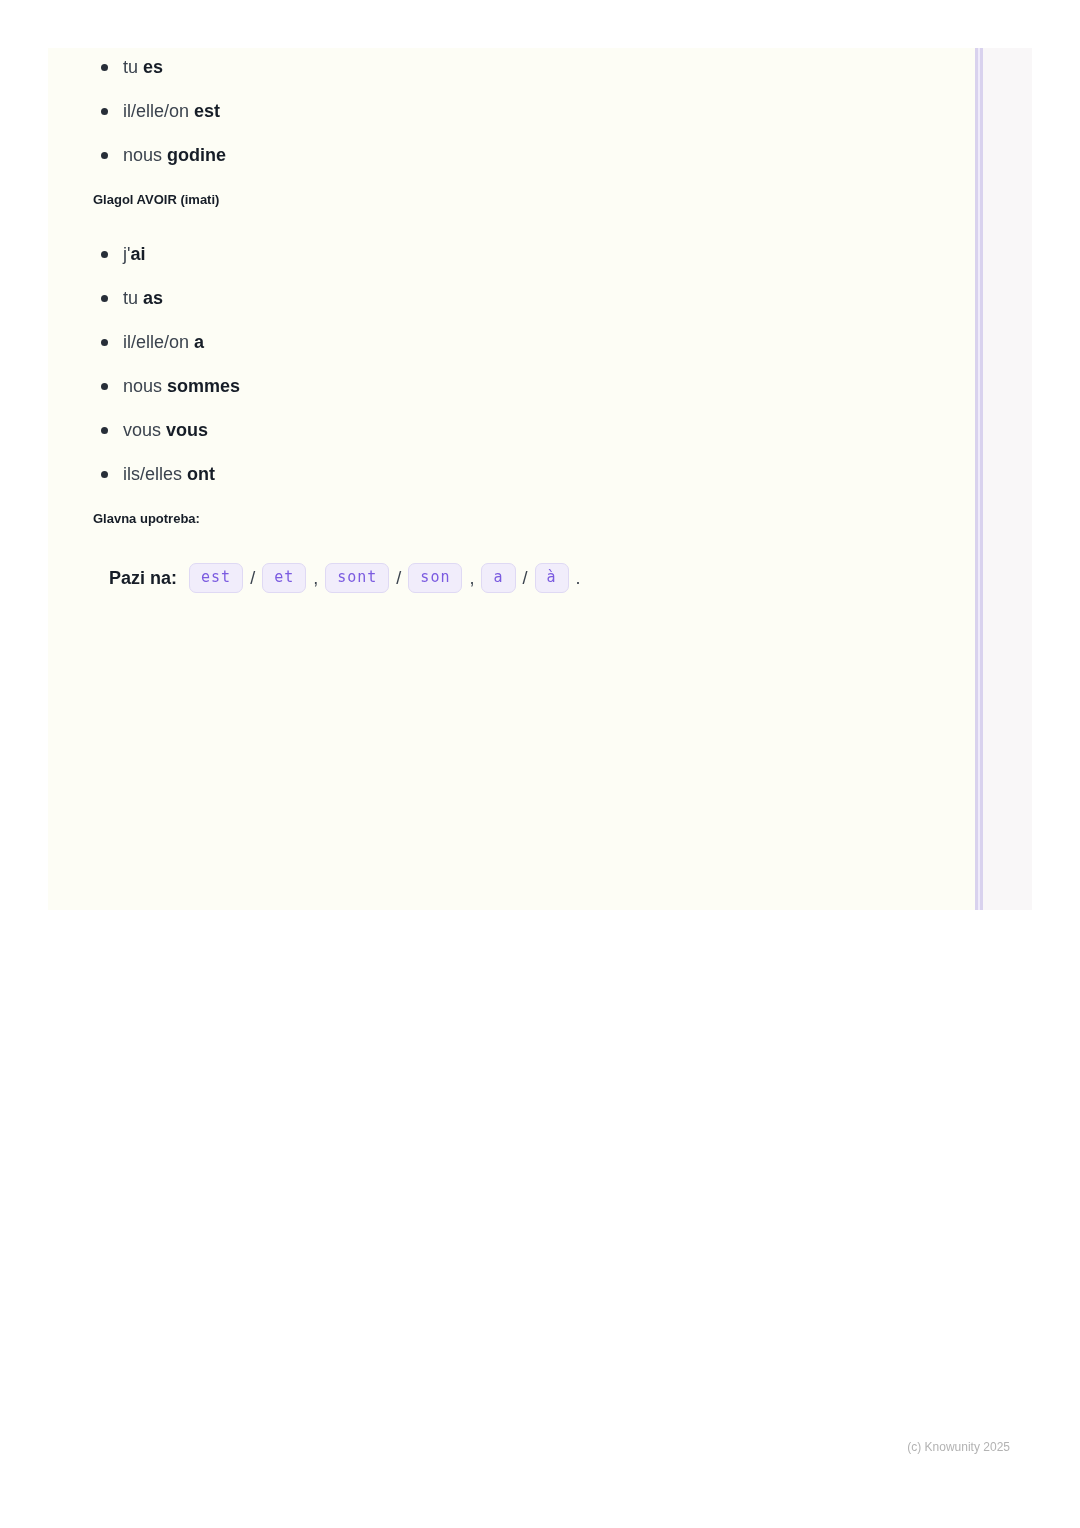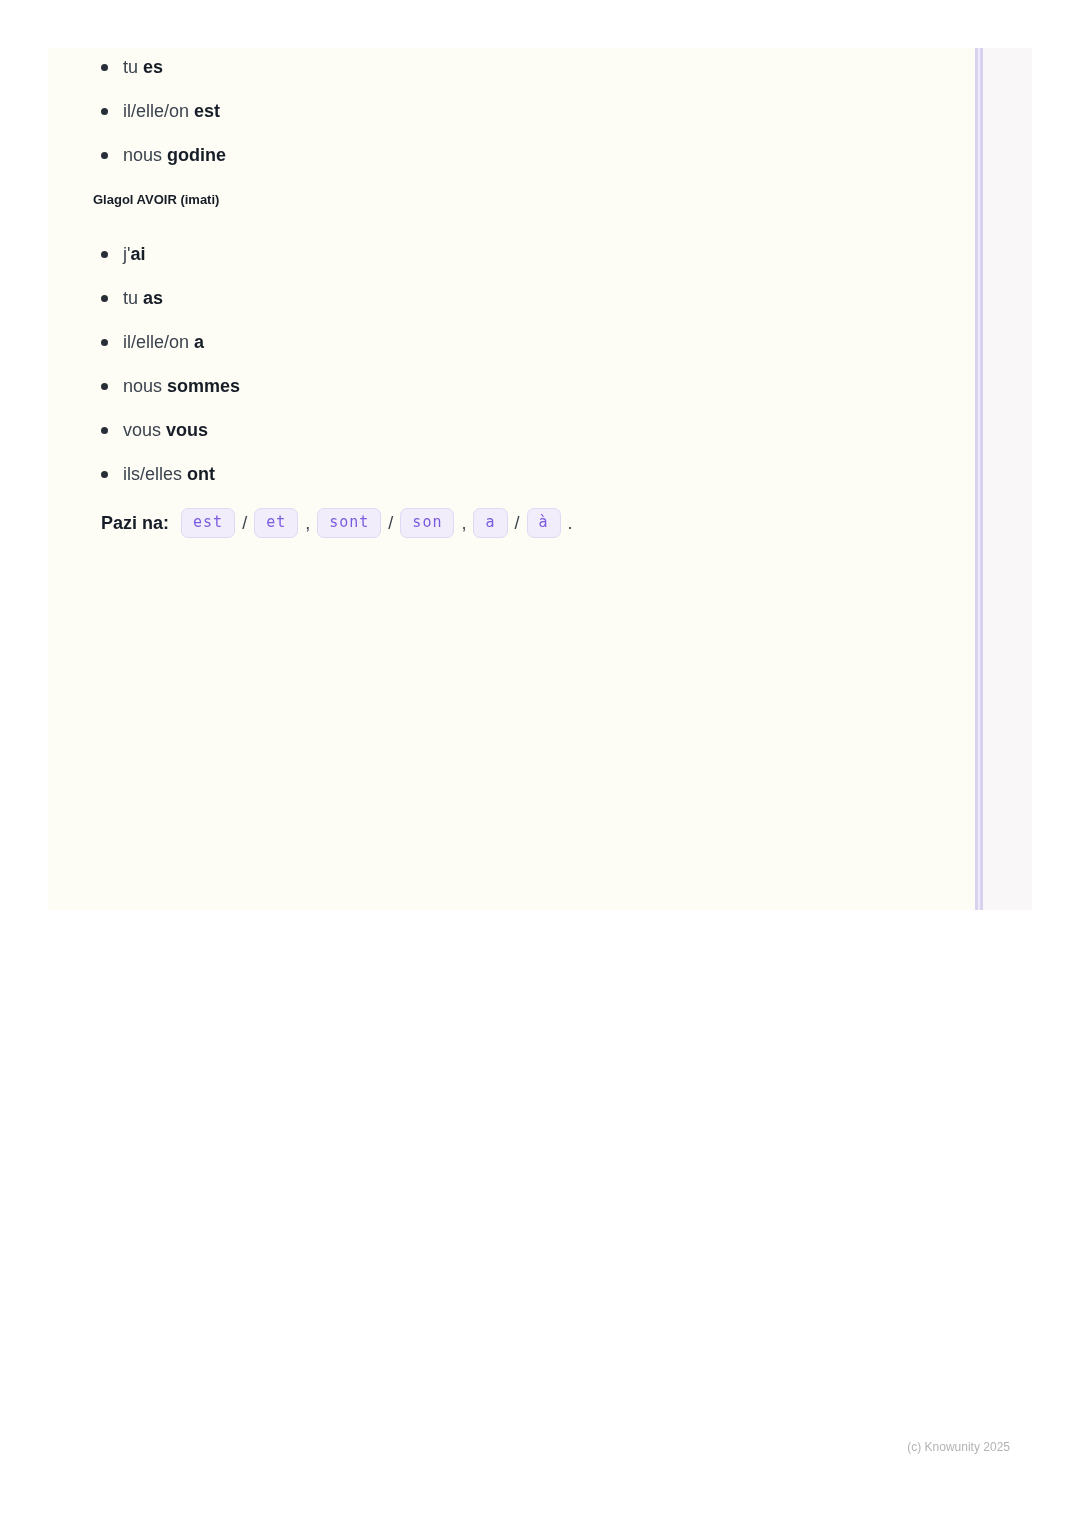--- a/index.html
+++ b/index.html
@@ -60,21 +60,21 @@
     font-size:13px;
     line-height:22px;
     font-weight:bold;
     color:#161D27;
     margin:0 0 33px 0;
   }
   .usage-tail{
     margin-left:6px;
   }
   .pazi-line{
-    margin:8px;
+    margin:16px;
     font-size:18px;
     line-height:30px;
     color:#3B434E;
     display:flex;
     align-items:center;
     flex-wrap:wrap;
   }
   .pazi-label{
     font-weight:bold;
     color:#161D27;
@@ -120,20 +120,21 @@
 
     <ul class="conj-list">
       <li><span class="dot"></span><span>j'</span><strong>ai</strong></li>
       <li><span class="dot"></span><span>tu </span><strong>as</strong></li>
       <li><span class="dot"></span><span>il/elle/on </span><strong>a</strong></li>
       <li><span class="dot"></span><span>nous </span><strong>sommes</strong></li>
       <li><span class="dot"></span><span>vous </span><strong>vous</strong></li>
       <li><span class="dot"></span><span>ils/elles </span><strong>ont</strong></li>
     </ul>
 
+    <h3 class="sec-heading">Glavna upotreba:</h3>
 
 
     <p class="pazi-line">
       <span class="pazi-label">Pazi na:</span>
       <span class="code-badge">est</span>
       <span class="sep">/</span>
       <span class="code-badge">et</span>
       <span class="sep">,</span>
       <span class="code-badge">sont</span>
       <span class="sep">/</span>

